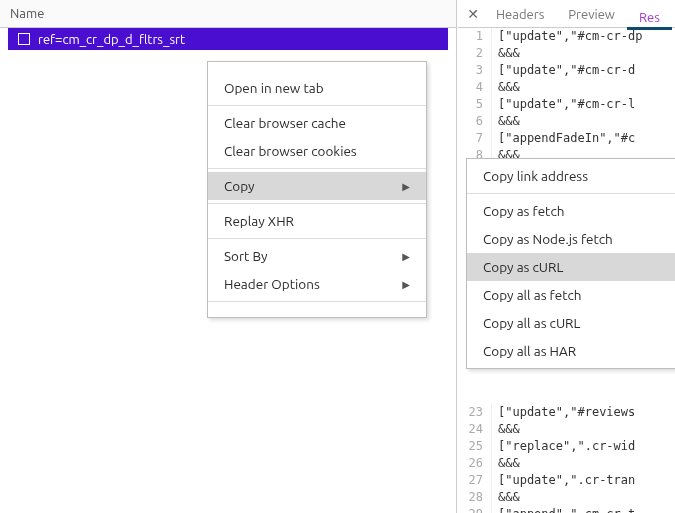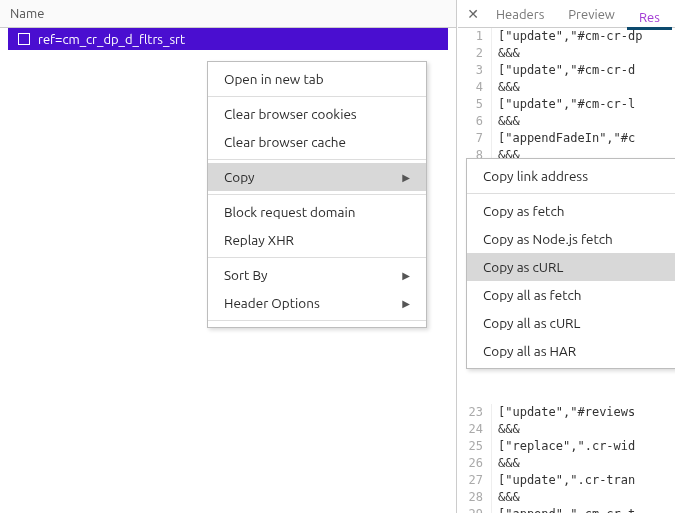--- a/index.html
+++ b/index.html
@@ -109,21 +109,21 @@
     position: absolute;
     left: 207px;
     top: 61px;
     width: 220px;
     background: #fff;
     border: 1px solid #bdbdbd;
     box-shadow: 2px 2px 4px rgba(0,0,0,0.15);
     z-index: 20;
     font-size: 13.5px;
     color: #2b2b2b;
-    padding: 3px 0;
+    padding: 12px 0;
   }
   .ctx-item {
     padding: 6px 16px;
     display: flex;
     justify-content: space-between;
     align-items: center;
     cursor: pointer;
   }
   .ctx-item.highlight {
     background: #d8d8d8;
@@ -241,35 +241,32 @@
       </div>
   </div>
 </div>
 
 <div class="ctx-menu">
   <div class="ctx-item">
       <span>Open in new tab</span>
     </div>
   <div class="ctx-sep"></div>
   <div class="ctx-item">
+      <span>Clear browser cache</span>
+    </div>
+  <div class="ctx-item">
       <span>Clear browser cookies</span>
-    </div>
-  <div class="ctx-item">
-      <span>Clear browser cache</span>
     </div>
   <div class="ctx-sep"></div>
   <div class="ctx-item highlight">
     <span>Copy</span>
     <span class="arrow-r">▶</span>
   </div>
   <div class="ctx-sep"></div>
   <div class="ctx-item">
-      <span>Block request domain</span>
-    </div>
-  <div class="ctx-item">
       <span>Replay XHR</span>
     </div>
   <div class="ctx-sep"></div>
   <div class="ctx-item">
     <span>Sort By</span>
     <span class="arrow-r">▶</span>
   </div>
   <div class="ctx-item">
     <span>Header Options</span>
     <span class="arrow-r">▶</span>

